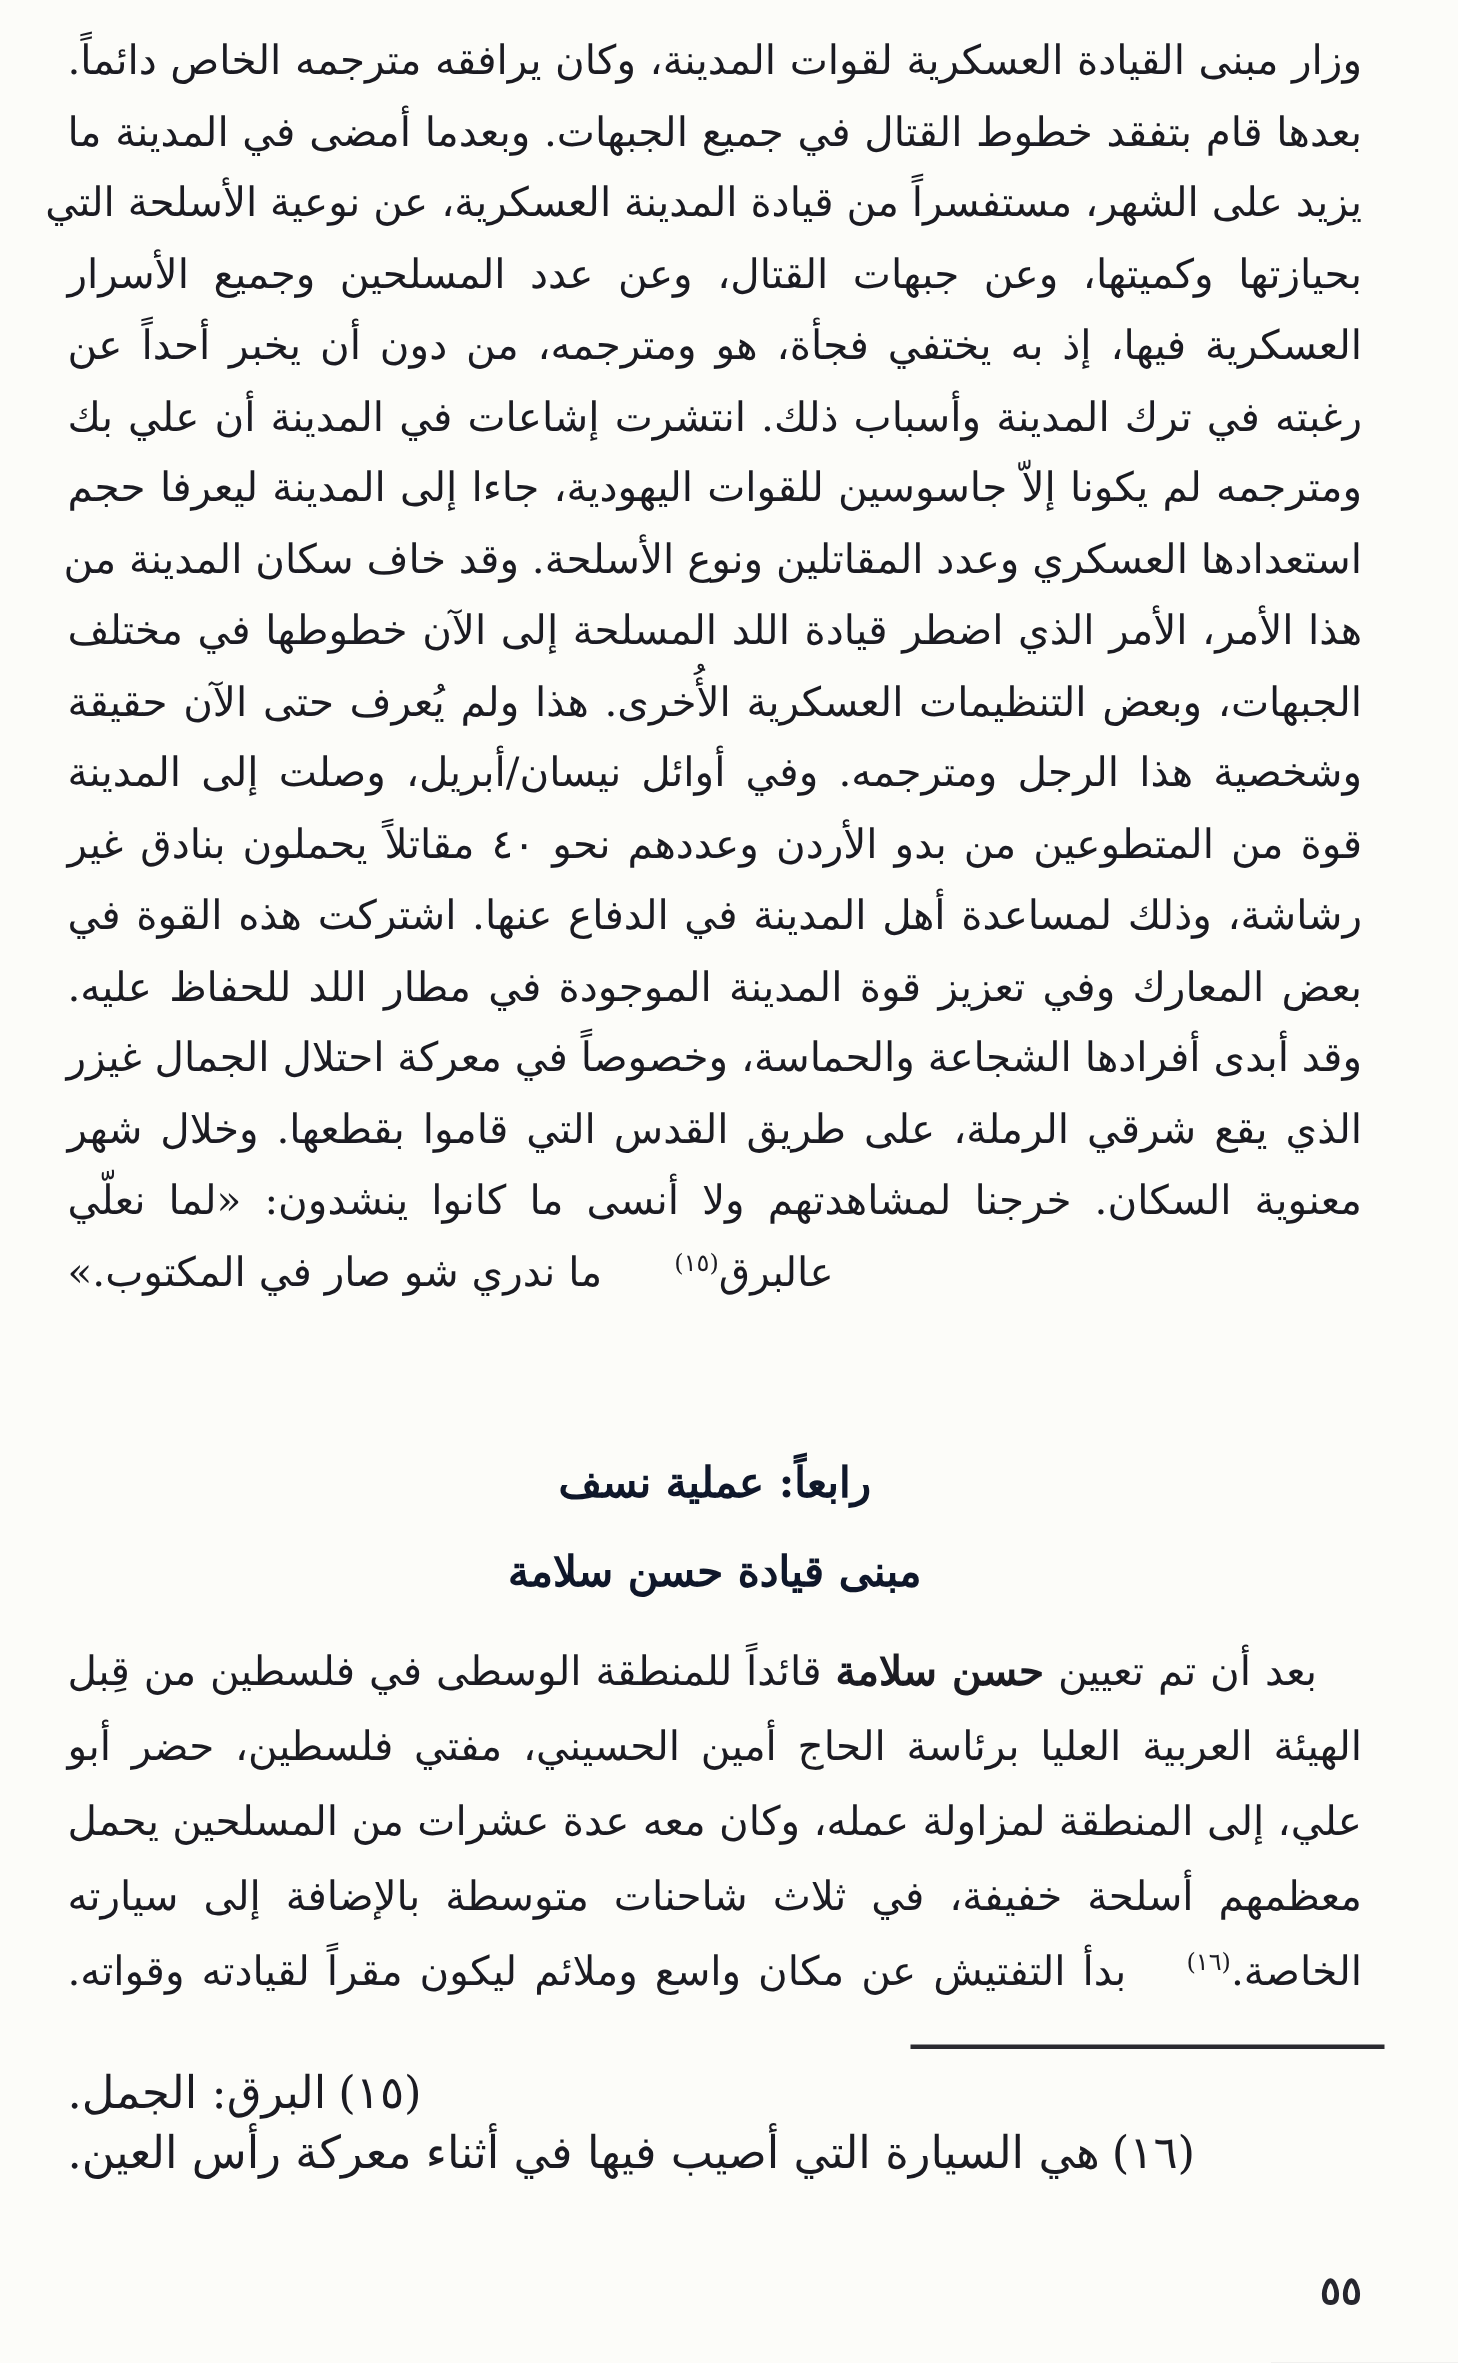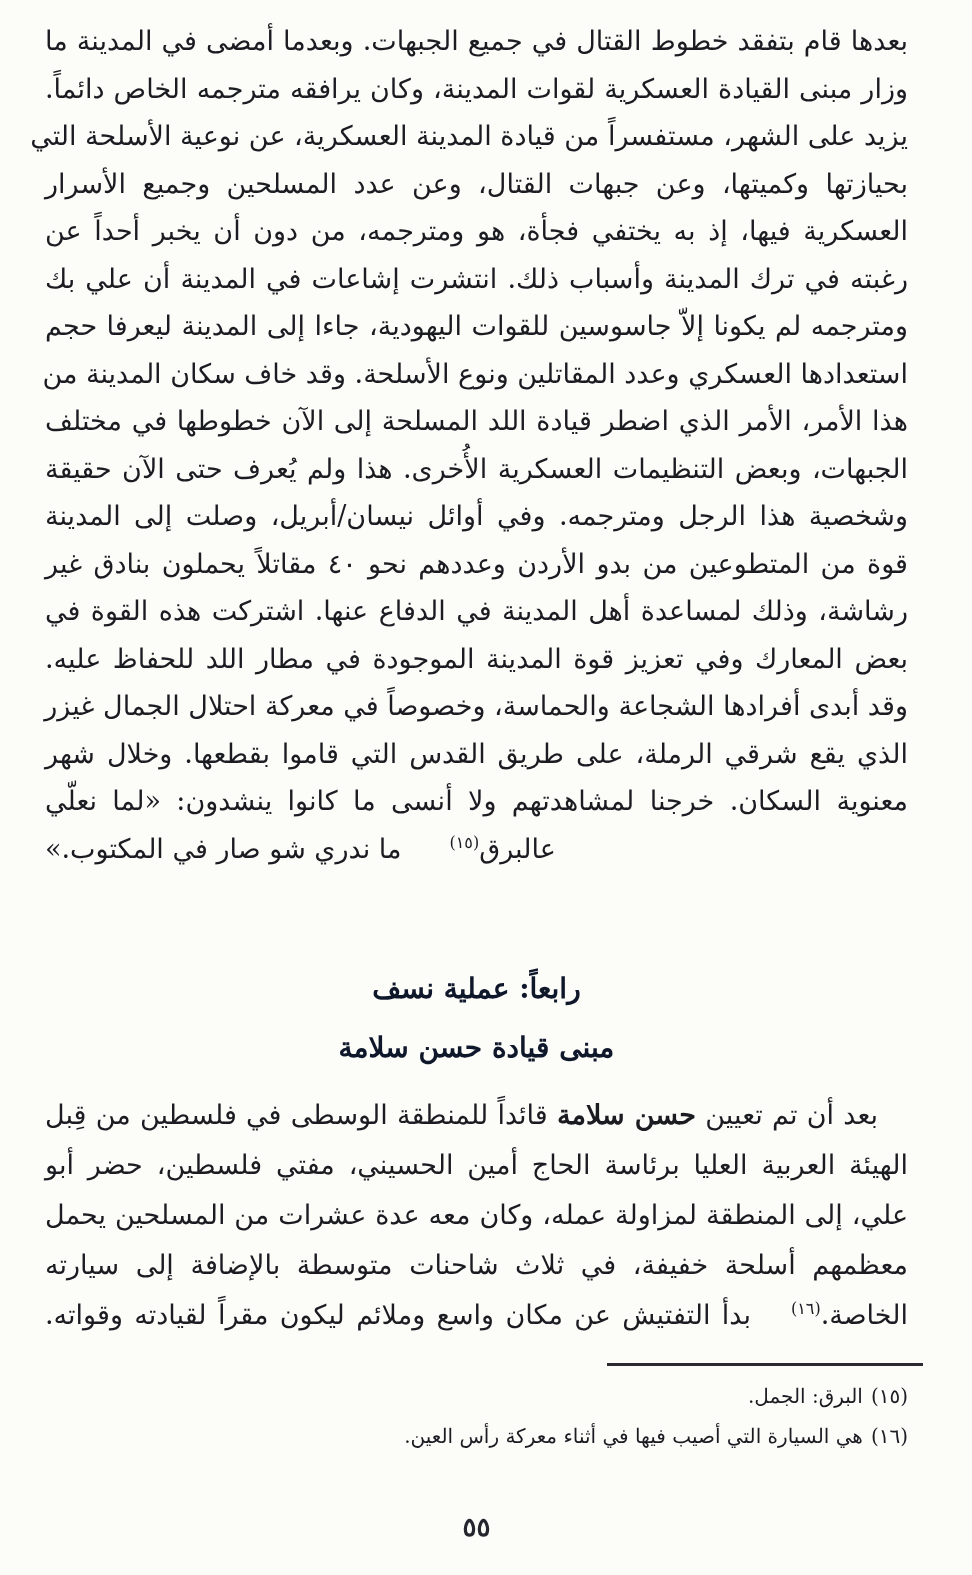--- a/index.html
+++ b/index.html
@@ -49,39 +49,39 @@
   }
   .para2 .indent{padding-right:30px;}
   .bold{font-weight:700;}
   
   .fnrule{
     position:absolute;top:1363px;left:607px;width:316px;height:3px;
     background:#2a2a30;
   }
   .footnotes{top:1376px;}
   .fnline{
-    height:40px;line-height:40px;font-size:20px;
-    text-align:right;white-space:nowrap;
+    height:40px;line-height:40px;font-size:30px;
+    text-align:left;white-space:nowrap;
   }
   .fn-marker{margin-left:8px;}
   
   .pagenum{
     position:absolute;top:1512px;right:64px;left:45px;
-    text-align:center;font-size:26px;font-weight:700;color:#26262e;
+    font-size:26px;font-weight:700;color:#26262e;
     letter-spacing:4px;
   }
 </style>
 </head>
 <body>
 
 <div class="page">
 
   <div class="textblock para1">
+    <div class="bline">وزار مبنى القيادة العسكرية لقوات المدينة، وكان يرافقه مترجمه الخاص دائماً.</div>
     <div class="bline">بعدها قام بتفقد خطوط القتال في جميع الجبهات. وبعدما أمضى في المدينة ما</div>
-    <div class="bline">وزار مبنى القيادة العسكرية لقوات المدينة، وكان يرافقه مترجمه الخاص دائماً.</div>
     <div class="bline">يزيد على الشهر، مستفسراً من قيادة المدينة العسكرية، عن نوعية الأسلحة التي</div>
     <div class="bline">بحيازتها وكميتها، وعن جبهات القتال، وعن عدد المسلحين وجميع الأسرار</div>
     <div class="bline">العسكرية فيها، إذ به يختفي فجأة، هو ومترجمه، من دون أن يخبر أحداً عن</div>
     <div class="bline">رغبته في ترك المدينة وأسباب ذلك. انتشرت إشاعات في المدينة أن علي بك</div>
     <div class="bline">ومترجمه لم يكونا إلاّ جاسوسين للقوات اليهودية، جاءا إلى المدينة ليعرفا حجم</div>
     <div class="bline">استعدادها العسكري وعدد المقاتلين ونوع الأسلحة. وقد خاف سكان المدينة من</div>
     <div class="bline">هذا الأمر، الأمر الذي اضطر قيادة اللد المسلحة إلى الآن خطوطها في مختلف</div>
     <div class="bline">الجبهات، وبعض التنظيمات العسكرية الأُخرى. هذا ولم يُعرف حتى الآن حقيقة</div>
     <div class="bline">وشخصية هذا الرجل ومترجمه. وفي أوائل نيسان/أبريل، وصلت إلى المدينة</div>
     <div class="bline">قوة من المتطوعين من بدو الأردن وعددهم نحو ٤٠ مقاتلاً يحملون بنادق غير</div>

